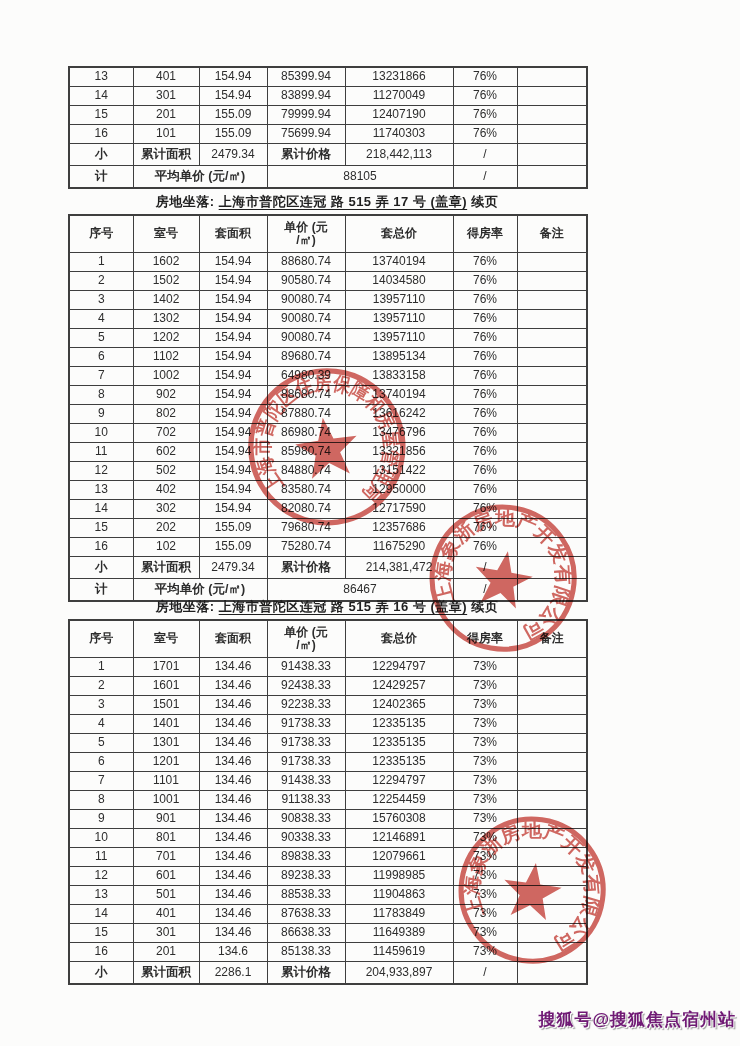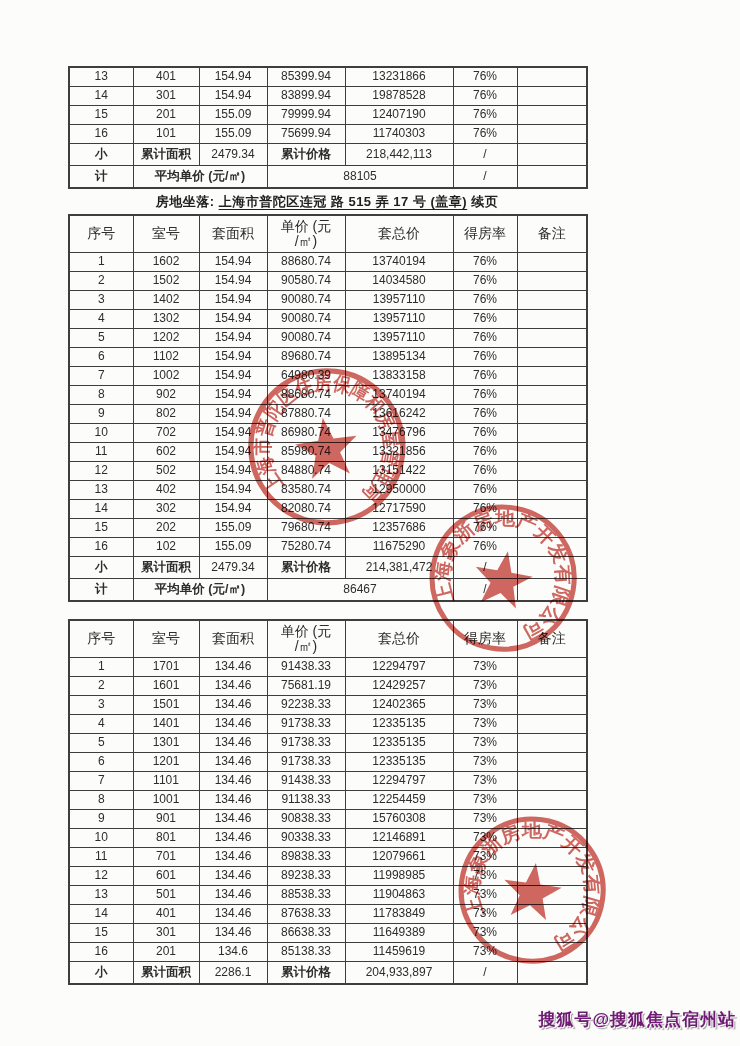--- a/index.html
+++ b/index.html
@@ -20,21 +20,21 @@
     background:transparent;
   }
   table.grid td,table.grid th{
     border:1px solid #3e3e3e;
     font:12px/1.1 "Liberation Sans","DejaVu Sans",sans-serif;
     color:#2d2d2d;
     text-align:center;vertical-align:middle;
     padding:0;height:18px;overflow:hidden;
   }
   table.grid th{
-    font-weight:400;height:36px;white-space:pre-line;font-size:14px;
+    font-weight:700;height:36px;white-space:pre-line;font-size:12px;
   }
   table.grid tr.sum td{height:21px;}
   table.grid td.b{font-weight:700;font-size:12.5px;}
 
   .t0{top:66px;}
   .t1{top:214px;}
   .t2{top:619px;}
 
   .tbl-title{
     position:absolute;left:68px;width:518px;
@@ -86,21 +86,21 @@
           <td>85399.94</td>
           <td>13231866</td>
           <td>76%</td>
           <td></td>
         </tr>
         <tr>
           <td>14</td>
           <td>301</td>
           <td>154.94</td>
           <td>83899.94</td>
-          <td>19878528</td>
+          <td>11270049</td>
           <td>76%</td>
           <td></td>
         </tr>
         <tr>
           <td>15</td>
           <td>201</td>
           <td>155.09</td>
           <td>79999.94</td>
           <td>12407190</td>
           <td>76%</td>
@@ -315,20 +315,21 @@
         <tr class="sum">
           <td class="b">计</td>
           <td colspan="2" class="b">平均单价 (元/㎡)</td>
           <td colspan="2">86467</td>
           <td>/</td>
           <td></td>
         </tr>
       </tbody>
     </table>
 
+  <div class="tbl-title title2"><span>房地坐落: </span><span class="u">上海市普陀区连冠 路 515 弄 16 号 (盖章)</span><span> 续页</span></div>
 
   <table class="grid t2">
       <colgroup>
         <col style="width: 64px;">
         <col style="width: 66px;">
         <col style="width: 68px;">
         <col style="width: 78px;">
         <col style="width: 108px;">
         <col style="width: 64px;">
         <col style="width: 70px;">
@@ -352,21 +353,21 @@
           <td>134.46</td>
           <td>91438.33</td>
           <td>12294797</td>
           <td>73%</td>
           <td></td>
         </tr>
         <tr>
           <td>2</td>
           <td>1601</td>
           <td>134.46</td>
-          <td>75681.19</td>
+          <td>92438.33</td>
           <td>12429257</td>
           <td>73%</td>
           <td></td>
         </tr>
         <tr>
           <td>3</td>
           <td>1501</td>
           <td>134.46</td>
           <td>92238.33</td>
           <td>12402365</td>

